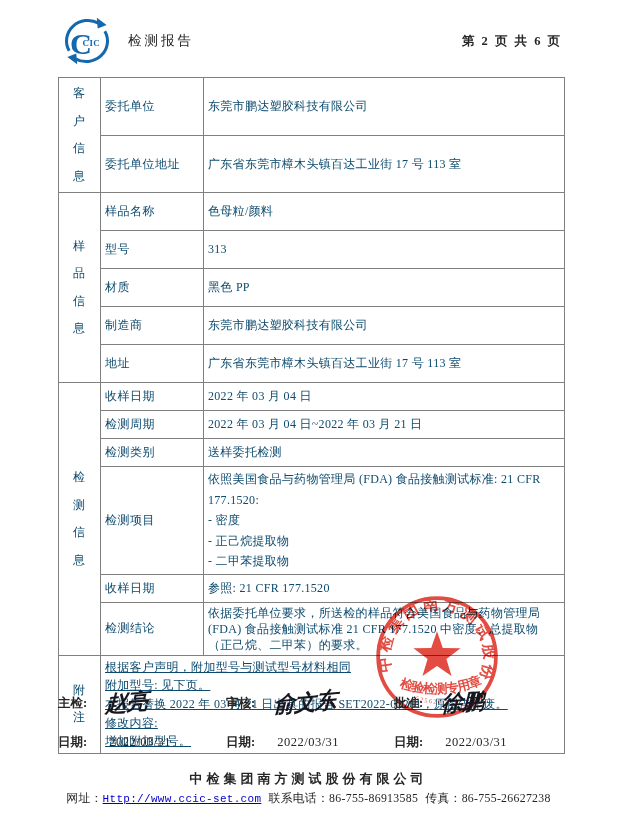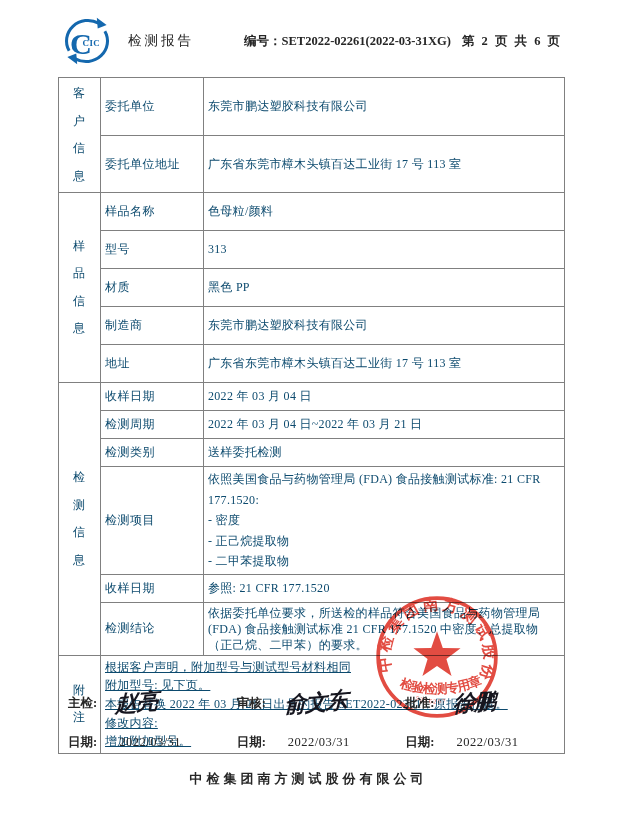--- a/index.html
+++ b/index.html
@@ -25,21 +25,21 @@
   tr.h33 td{height:33px;}
   tr.h23 td{height:23px;}
   .multiline div{line-height:20.5px;}
   .conclusion{line-height:16px;padding-top:3px;padding-bottom:3px;}
   .notes-cell div{line-height:18.6px;}
   .notes-cell{padding-top:4px;padding-bottom:4px;text-decoration:underline;}
 
   
   .sig-area{position:absolute;top:688px;left:58px;width:506px;font-size:12.5px;z-index:3;}
   .sig-row{display:flex;}
-  .sig-cell{width:168px;display:flex;align-items:center;padding-left:10px;}
+  .sig-cell{width:168px;display:flex;align-items:center;}
   .sig-label{font-weight:bold;white-space:nowrap;}
   .sig-name{display:inline-block;margin-left:18px;font-size:22px;font-weight:bold;
             font-style:italic;transform:rotate(-5deg) skewX(-6deg);color:#16161f;
             letter-spacing:-1px;white-space:nowrap;}
   .date-row{margin-top:16px;}
   .date-val{margin-left:22px;letter-spacing:0.5px;}
 
   
   .stamp{position:absolute;left:374px;top:594px;width:126px;height:126px;z-index:2;
          mix-blend-mode:multiply;opacity:0.9;}
@@ -59,21 +59,20 @@
   <div class="header">
     <svg class="logo" viewBox="0 0 60 56">
       <path d="M 10 39 A 24 23 0 0 1 43 8" fill="none" stroke="#1468ae" stroke-width="3.4"></path>
       <polygon points="41,2 52,10 42,14" fill="#1468ae"></polygon>
       <path d="M 50 17 A 24 23 0 0 1 17 48" fill="none" stroke="#1468ae" stroke-width="3.4"></path>
       <polygon points="19,54 8,46 18,42" fill="#1468ae"></polygon>
       <text x="11" y="42" font-size="34" font-weight="bold" fill="#1468ae" font-family="Liberation Serif, serif">C</text>
       <text x="25" y="34" font-size="10" font-weight="bold" fill="#1468ae" letter-spacing="0.5" font-family="Liberation Serif, serif">CIC</text>
     </svg>
     <span class="hdr-title">检测报告</span>
-    <span class="hdr-no"><span>编号：</span><span>SET2022-02261(2022-03-31XG)</span></span>
     <span class="hdr-page">第 2 页 共 6 页</span>
   </div>
 
   <table class="rpt">
     <colgroup>
         <col style="width:42px">
         <col style="width:103px">
         <col style="width:361px">
       </colgroup>
 
@@ -204,15 +203,20 @@
       </div>
       <div class="sig-cell">
         <span class="sig-label">日期:</span>
         <span class="date-val">2022/03/31</span>
       </div>
     </div>
   </div>
 
   <div class="footer">
     <div class="f-company">中检集团南方测试股份有限公司</div>
+    <div class="f-line">
+      <span>网址：</span><span class="f-link">Http://www.ccic-set.com</span>
+      <span style="margin-left:4px;">联系电话：</span><span>86-755-86913585</span>
+      <span style="margin-left:4px;">传真：</span><span>86-755-26627238</span>
+    </div>
   </div>
 
 </div>
 
 </body></html>

